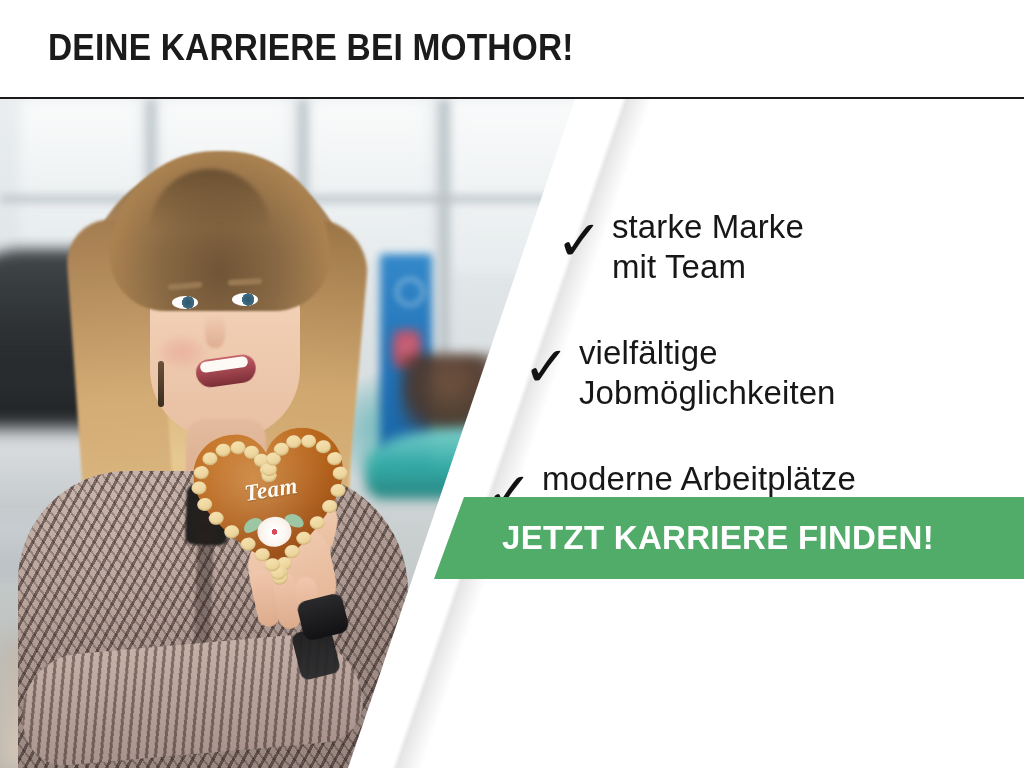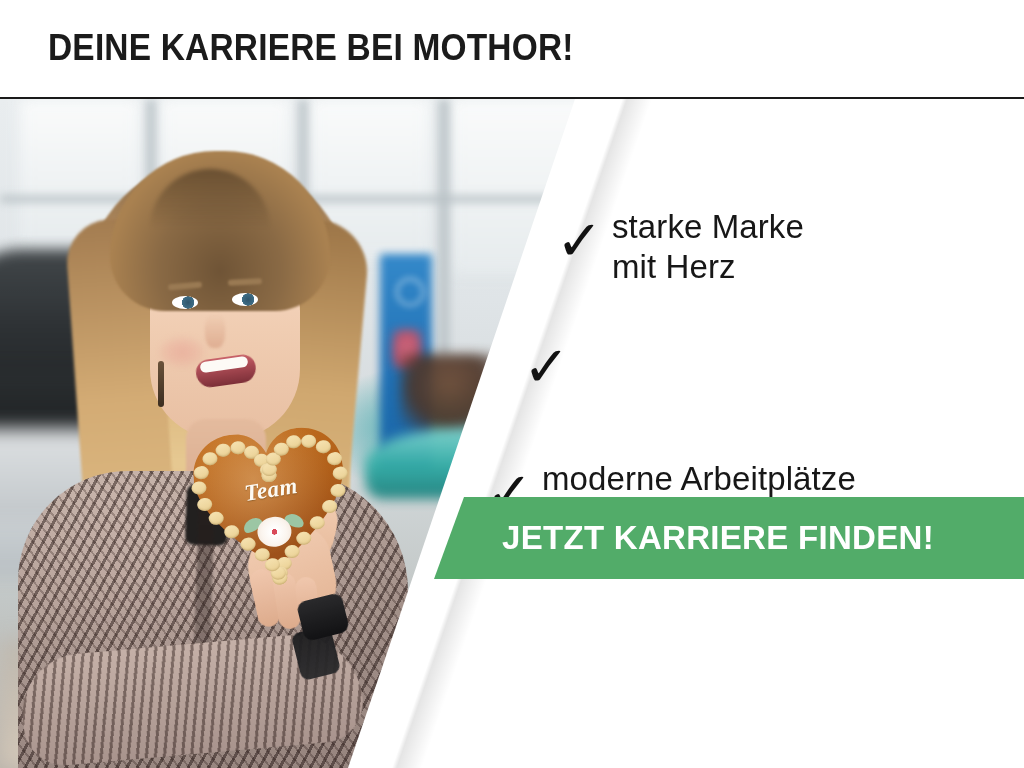--- a/index.html
+++ b/index.html
@@ -382,24 +382,26 @@
     </div>
 
     <div class="white-panel"></div>
     <div class="panel-shadow"></div>
   </div>
 
   <div class="bullets">
     <div class="bullet" id="bullet-0">
       <span class="check">✓</span>
       <span class="btext">starke Marke
-mit Herz</span>
+mit Team</span>
     </div>
     <div class="bullet" id="bullet-1">
       <span class="check">✓</span>
+      <span class="btext">vielfältige
+Jobmöglichkeiten</span>
     </div>
     <div class="bullet" id="bullet-2">
       <span class="check">✓</span>
       <span class="btext">moderne Arbeitplätze
 und Technik</span>
     </div>
   </div>
 
   <div class="cta">
     <span class="cta-label">JETZT KARRIERE FINDEN!</span>

